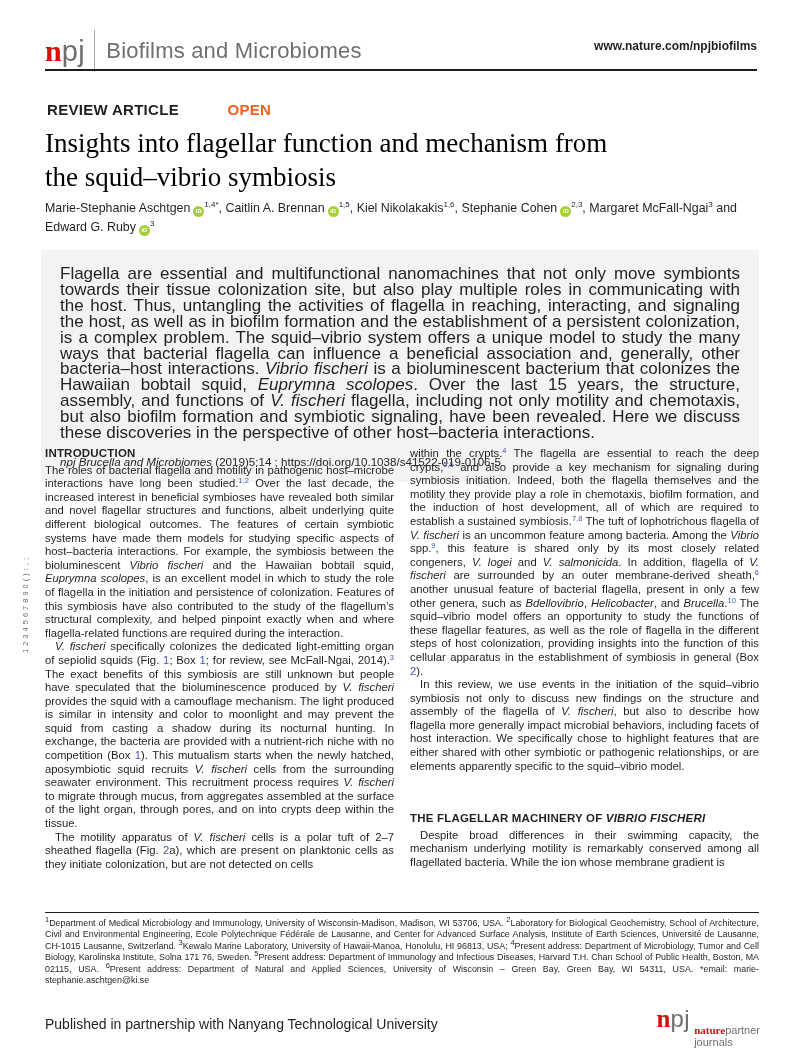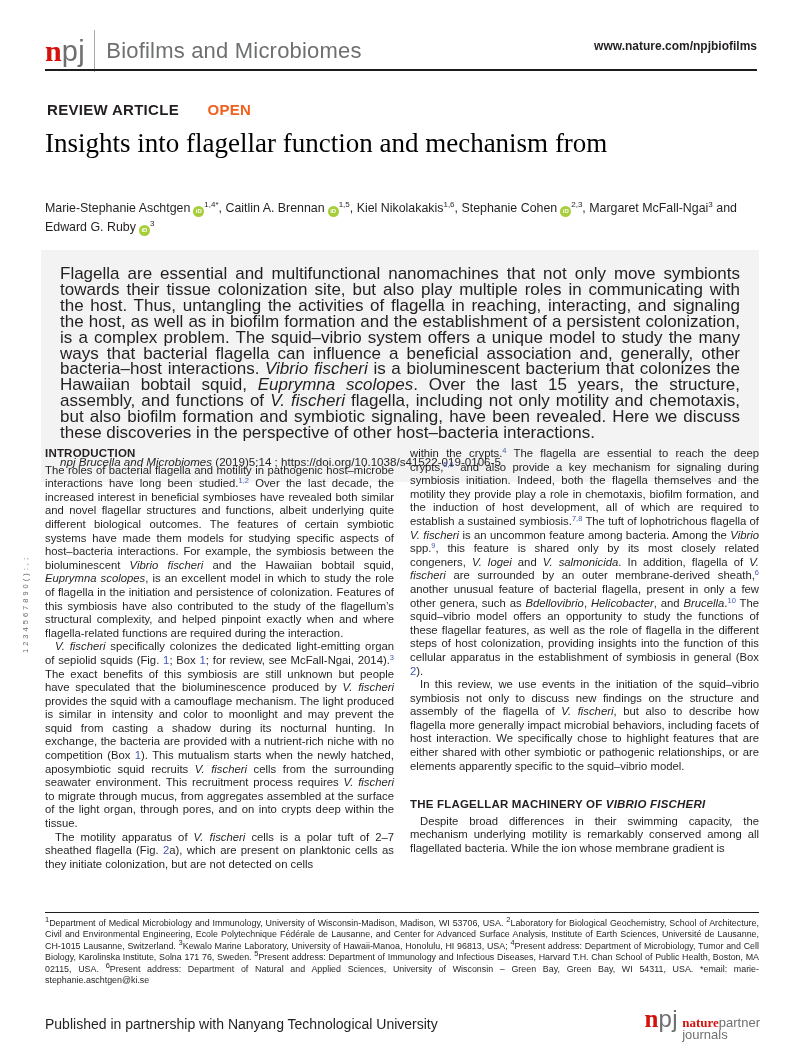--- a/index.html
+++ b/index.html
@@ -16,21 +16,21 @@
   .logo{display:flex;align-items:center;}
   .logo-n{font-family:"Liberation Serif",serif;font-weight:bold;color:var(--red);font-size:30px;line-height:30px;}
   .logo-pj{font-family:"Liberation Sans",sans-serif;color:var(--gray);font-size:29px;line-height:30px;letter-spacing:.5px;}
   .logo-sep{width:1px;height:42px;background:#a7a9ac;margin:0 11px 0 9px;}
   .jname{color:var(--gray);font-size:22px;letter-spacing:.2px;}
   .hdr-url{margin-left:auto;font-size:12px;font-weight:bold;align-self:flex-start;margin-top:9px;}
   .hdr-rule{position:absolute;top:69px;left:45px;right:43px;height:2px;background:#1d1d1b;}
 
   
   .kicker{position:absolute;top:101px;left:47px;font-size:15px;font-weight:bold;letter-spacing:.3px;}
-  .kicker .open{color:var(--orange);margin-left:24px;}
+  .kicker .open{color:var(--orange);margin-left:44px;}
   .title{position:absolute;top:126px;left:45px;right:30px;
          font-family:"Liberation Serif",serif;font-size:27px;line-height:34px;font-weight:normal;color:#000;}
 
   
   .authors{position:absolute;top:199px;left:45px;right:40px;font-size:12.4px;line-height:19px;color:var(--ink);}
   .author-name{font-weight:normal;}
   .orcid{display:inline-block;width:11px;height:11px;border-radius:50%;background:var(--orcid);
          color:#fff;font-size:6px;font-weight:bold;text-align:center;line-height:11px;
          vertical-align:-1px;margin-left:3px;}
   sup.asup{font-size:8px;line-height:0;vertical-align:5px;}
@@ -39,37 +39,37 @@
   .abstract{position:absolute;top:250px;left:41px;width:718px;background:var(--absbg);
             padding:16px 19px 14px 19px;}
   .abstract-body{font-size:17px;line-height:15.9px;text-align:justify;}
   .abstract-cite{margin-top:14px;font-size:11.6px;}
   .abstract-cite .jrnl{font-style:italic;}
 
   
   .cols{position:absolute;top:447px;left:45px;width:714px;display:flex;gap:16px;}
   .col{width:349px;font-size:11.3px;line-height:13.6px;text-align:justify;}
   .sec-head{font-size:11.5px;font-weight:bold;letter-spacing:.2px;margin-bottom:3px;}
-  .sec-head-2{margin-top:25px;margin-bottom:3px;}
+  .sec-head-2{margin-top:39px;margin-bottom:3px;}
   .body-p{margin:0;}
   .body-p.indent{text-indent:10px;}
   r{color:var(--ref);font-style:normal;}
   sup{font-size:7.5px;line-height:0;vertical-align:4px;}
   sup r{color:var(--ref);}
 
   
   .fn-rule{position:absolute;top:912px;left:45px;width:714px;height:1px;background:#1d1d1b;}
   .footnotes{position:absolute;top:918px;left:45px;width:714px;font-size:8.9px;line-height:11.4px;text-align:justify;}
 
   
   .partnership{position:absolute;top:1016px;left:45px;font-size:14px;}
   .flogo{position:absolute;top:1006px;right:40px;display:flex;align-items:flex-start;}
   .flogo .logo-n{font-size:25px;line-height:25px;}
   .flogo .logo-pj{font-size:24px;line-height:25px;}
-  .flogo-txt{margin-left:4px;font-size:13px;line-height:11.5px;color:var(--gray);margin-top:11px;}
+  .flogo-txt{margin-left:4px;font-size:11px;line-height:11.5px;color:var(--gray);margin-top:19px;}
   .flogo-nature{font-family:"Liberation Serif",serif;font-weight:bold;color:var(--red);}
 
   
   .margin-marks{position:absolute;left:21px;top:555px;writing-mode:vertical-rl;transform:rotate(180deg);
                 font-size:7.5px;letter-spacing:3px;color:#4a4a4a;opacity:.85;}
 </style>
 </head>
 <body>
 
 <div class="page">
@@ -85,20 +85,21 @@
   </div>
   <div class="hdr-rule"></div>
 
   <div class="kicker">
     <span>REVIEW ARTICLE</span>
     <span class="open">OPEN</span>
   </div>
 
   <h1 class="title">
     <span>Insights into flagellar function and mechanism from</span><br>
+    <span>the squid–vibrio symbiosis</span>
   </h1>
 
   <div class="authors"><span class="author-name">Marie-Stephanie Aschtgen</span><span class="orcid">iD</span><sup class="asup">1,4*</sup>, <span class="author-name">Caitlin A. Brennan</span><span class="orcid">iD</span><sup class="asup">1,5</sup>, <span class="author-name">Kiel Nikolakakis</span><sup class="asup">1,6</sup>, <span class="author-name">Stephanie Cohen</span><span class="orcid">iD</span><sup class="asup">2,3</sup>, <span class="author-name">Margaret McFall-Ngai</span><sup class="asup">3</sup> and <span class="author-name">Edward G. Ruby</span><span class="orcid">iD</span><sup class="asup">3</sup></div>
 
   <div class="abstract">
     <div class="abstract-body">Flagella are essential and multifunctional nanomachines that not only move symbionts towards their tissue colonization site, but also play multiple roles in communicating with the host. Thus, untangling the activities of flagella in reaching, interacting, and signaling the host, as well as in biofilm formation and the establishment of a persistent colonization, is a complex problem. The squid–vibrio system offers a unique model to study the many ways that bacterial flagella can influence a beneficial association and, generally, other bacteria–host interactions. <i>Vibrio fischeri</i> is a bioluminescent bacterium that colonizes the Hawaiian bobtail squid, <i>Euprymna scolopes</i>. Over the last 15 years, the structure, assembly, and functions of <i>V. fischeri</i> flagella, including not only motility and chemotaxis, but also biofilm formation and symbiotic signaling, have been revealed. Here we discuss these discoveries in the perspective of other host–bacteria interactions.</div>
     <div class="abstract-cite">
       <span class="jrnl">npj Brucella and Microbiomes</span><span> (2019)5:14 ; https://doi.org/10.1038/s41522-019-0106-5</span>
     </div>
   </div>

